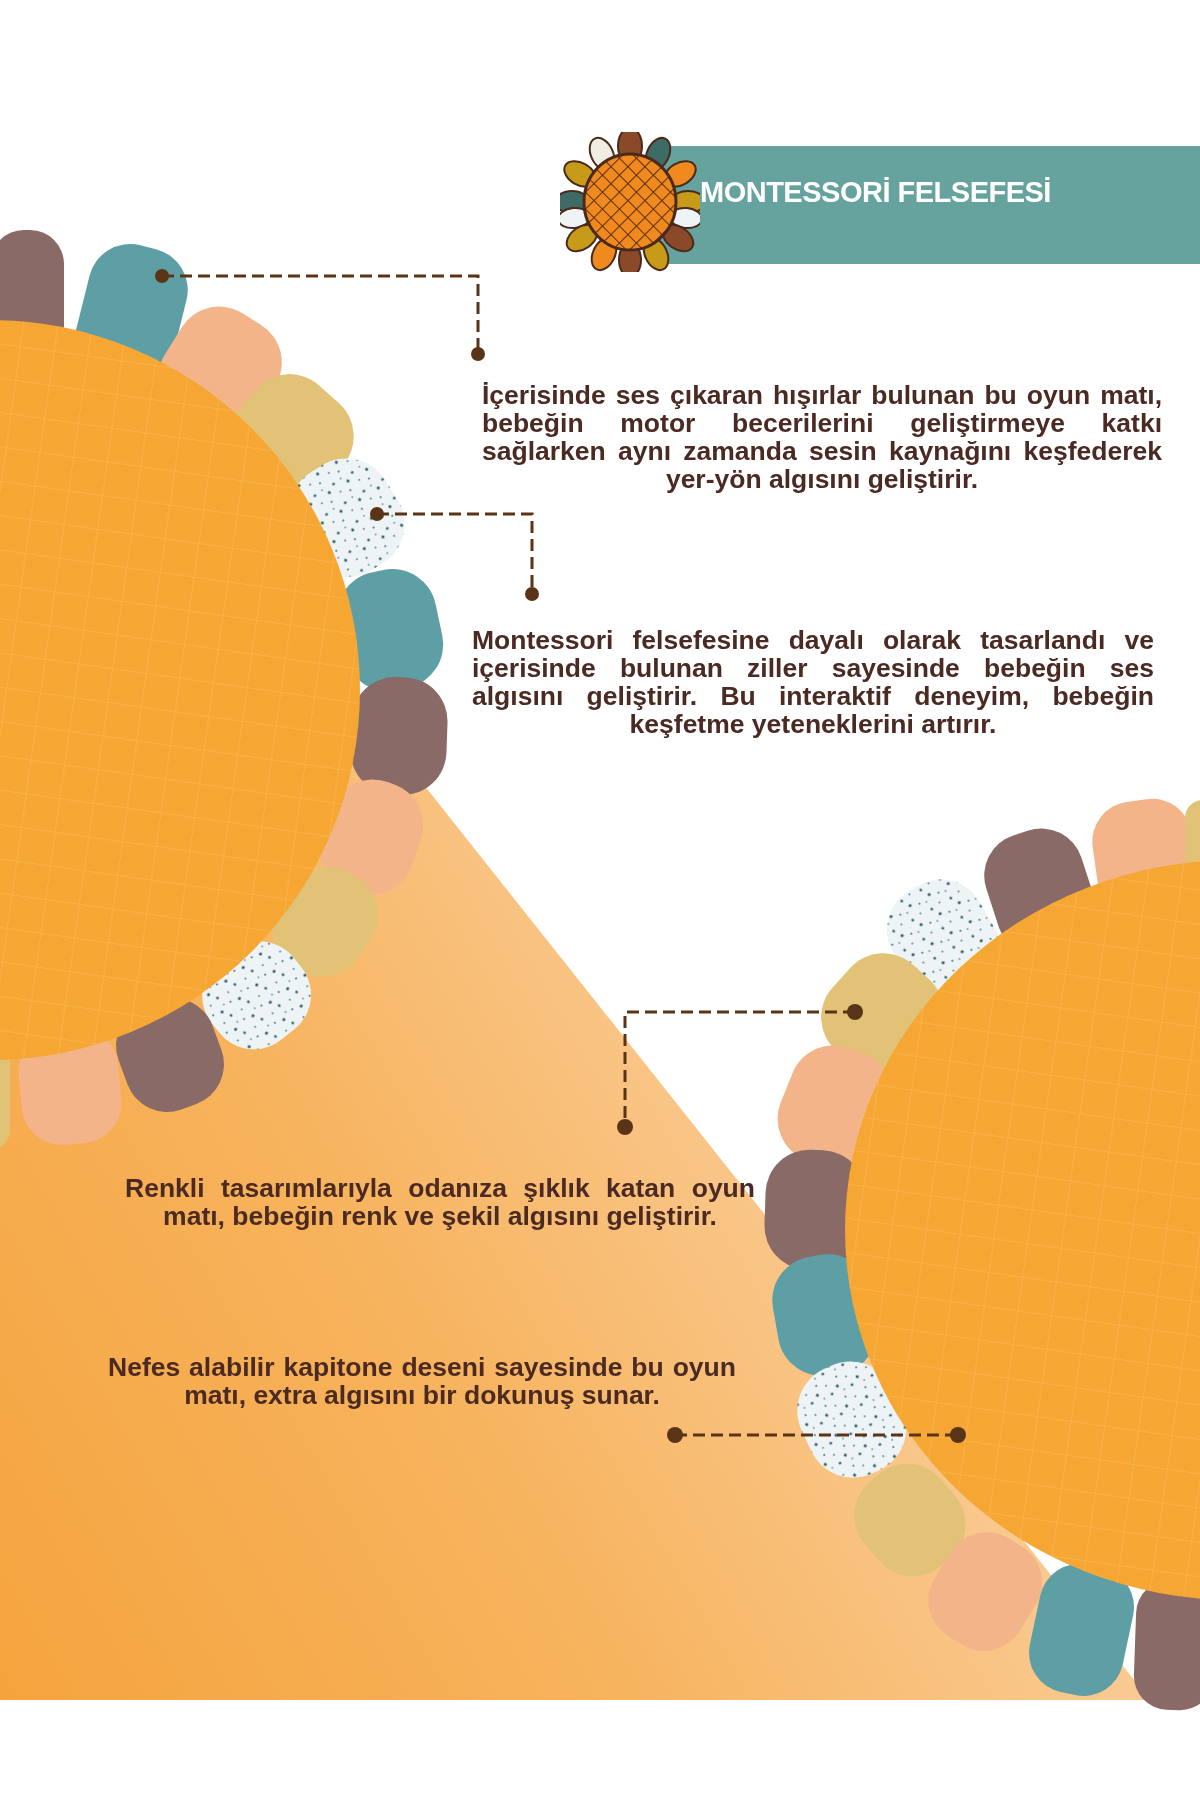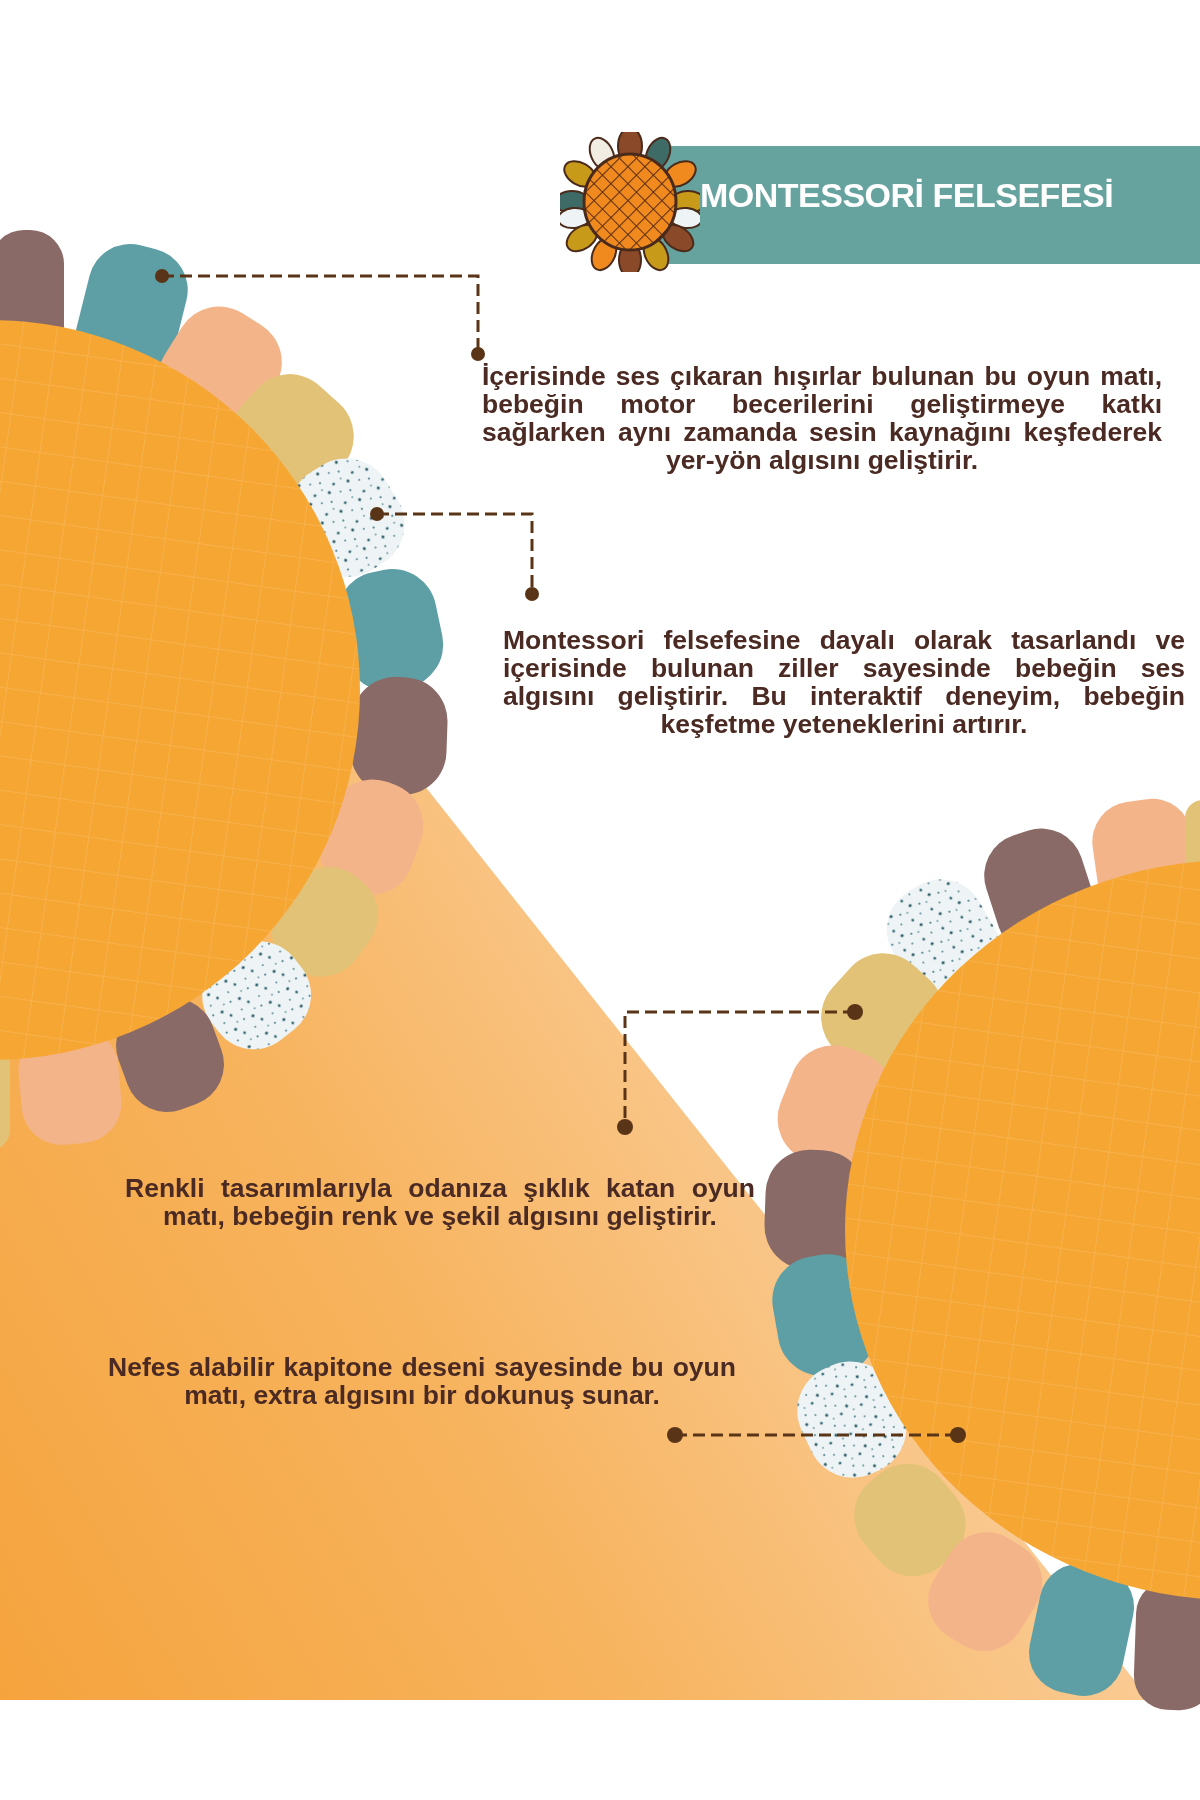--- a/index.html
+++ b/index.html
@@ -14,30 +14,30 @@
     clip-path: polygon(0 440px, 420px 780px, 1150px 1700px, 0 1700px);
     background: linear-gradient(60deg, #f5a23a 0%, #f7b35d 30%, #fad0a0 60%, #fde8cf 80%, #fff6ec 100%);
   }
   .title-banner {
     position: absolute; left: 655px; top: 146px; width: 545px; height: 118px;
     background: #67a39e;
   }
   .title-text {
     position: absolute; left: 700px; top: 176px;
     color: #ffffff; font-family: "Liberation Sans", sans-serif;
-    font-size: 34px; font-weight: 700; letter-spacing: -0.5px; white-space: nowrap;
+    font-size: 29px; font-weight: 700; letter-spacing: -0.5px; white-space: nowrap;
   }
   .logo { position: absolute; left: 560px; top: 132px; width: 140px; height: 140px; }
   .para {
     position: absolute; color: #4a2a22;
     font-family: "Liberation Sans", sans-serif; font-weight: 700;
     font-size: 26.5px; line-height: 28px; text-align: justify; text-align-last: center;
   }
-  .p1 { left: 482px; top: 362px; width: 680px; }
-  .p2 { left: 503px; top: 626px; width: 682px; }
+  .p1 { left: 482px; top: 381px; width: 680px; }
+  .p2 { left: 472px; top: 626px; width: 682px; }
   .p3 { left: 125px; top: 1158px; width: 630px; margin-top: 16px; }
   .p4 { left: 108px; top: 1353px; width: 628px; }
   svg { display: block; }
 </style>
 </head>
 <body>
 
 <div class="gradient-panel"></div>
 
 <svg class="layer" viewBox="0 0 1200 1800" width="1200" height="1800">

